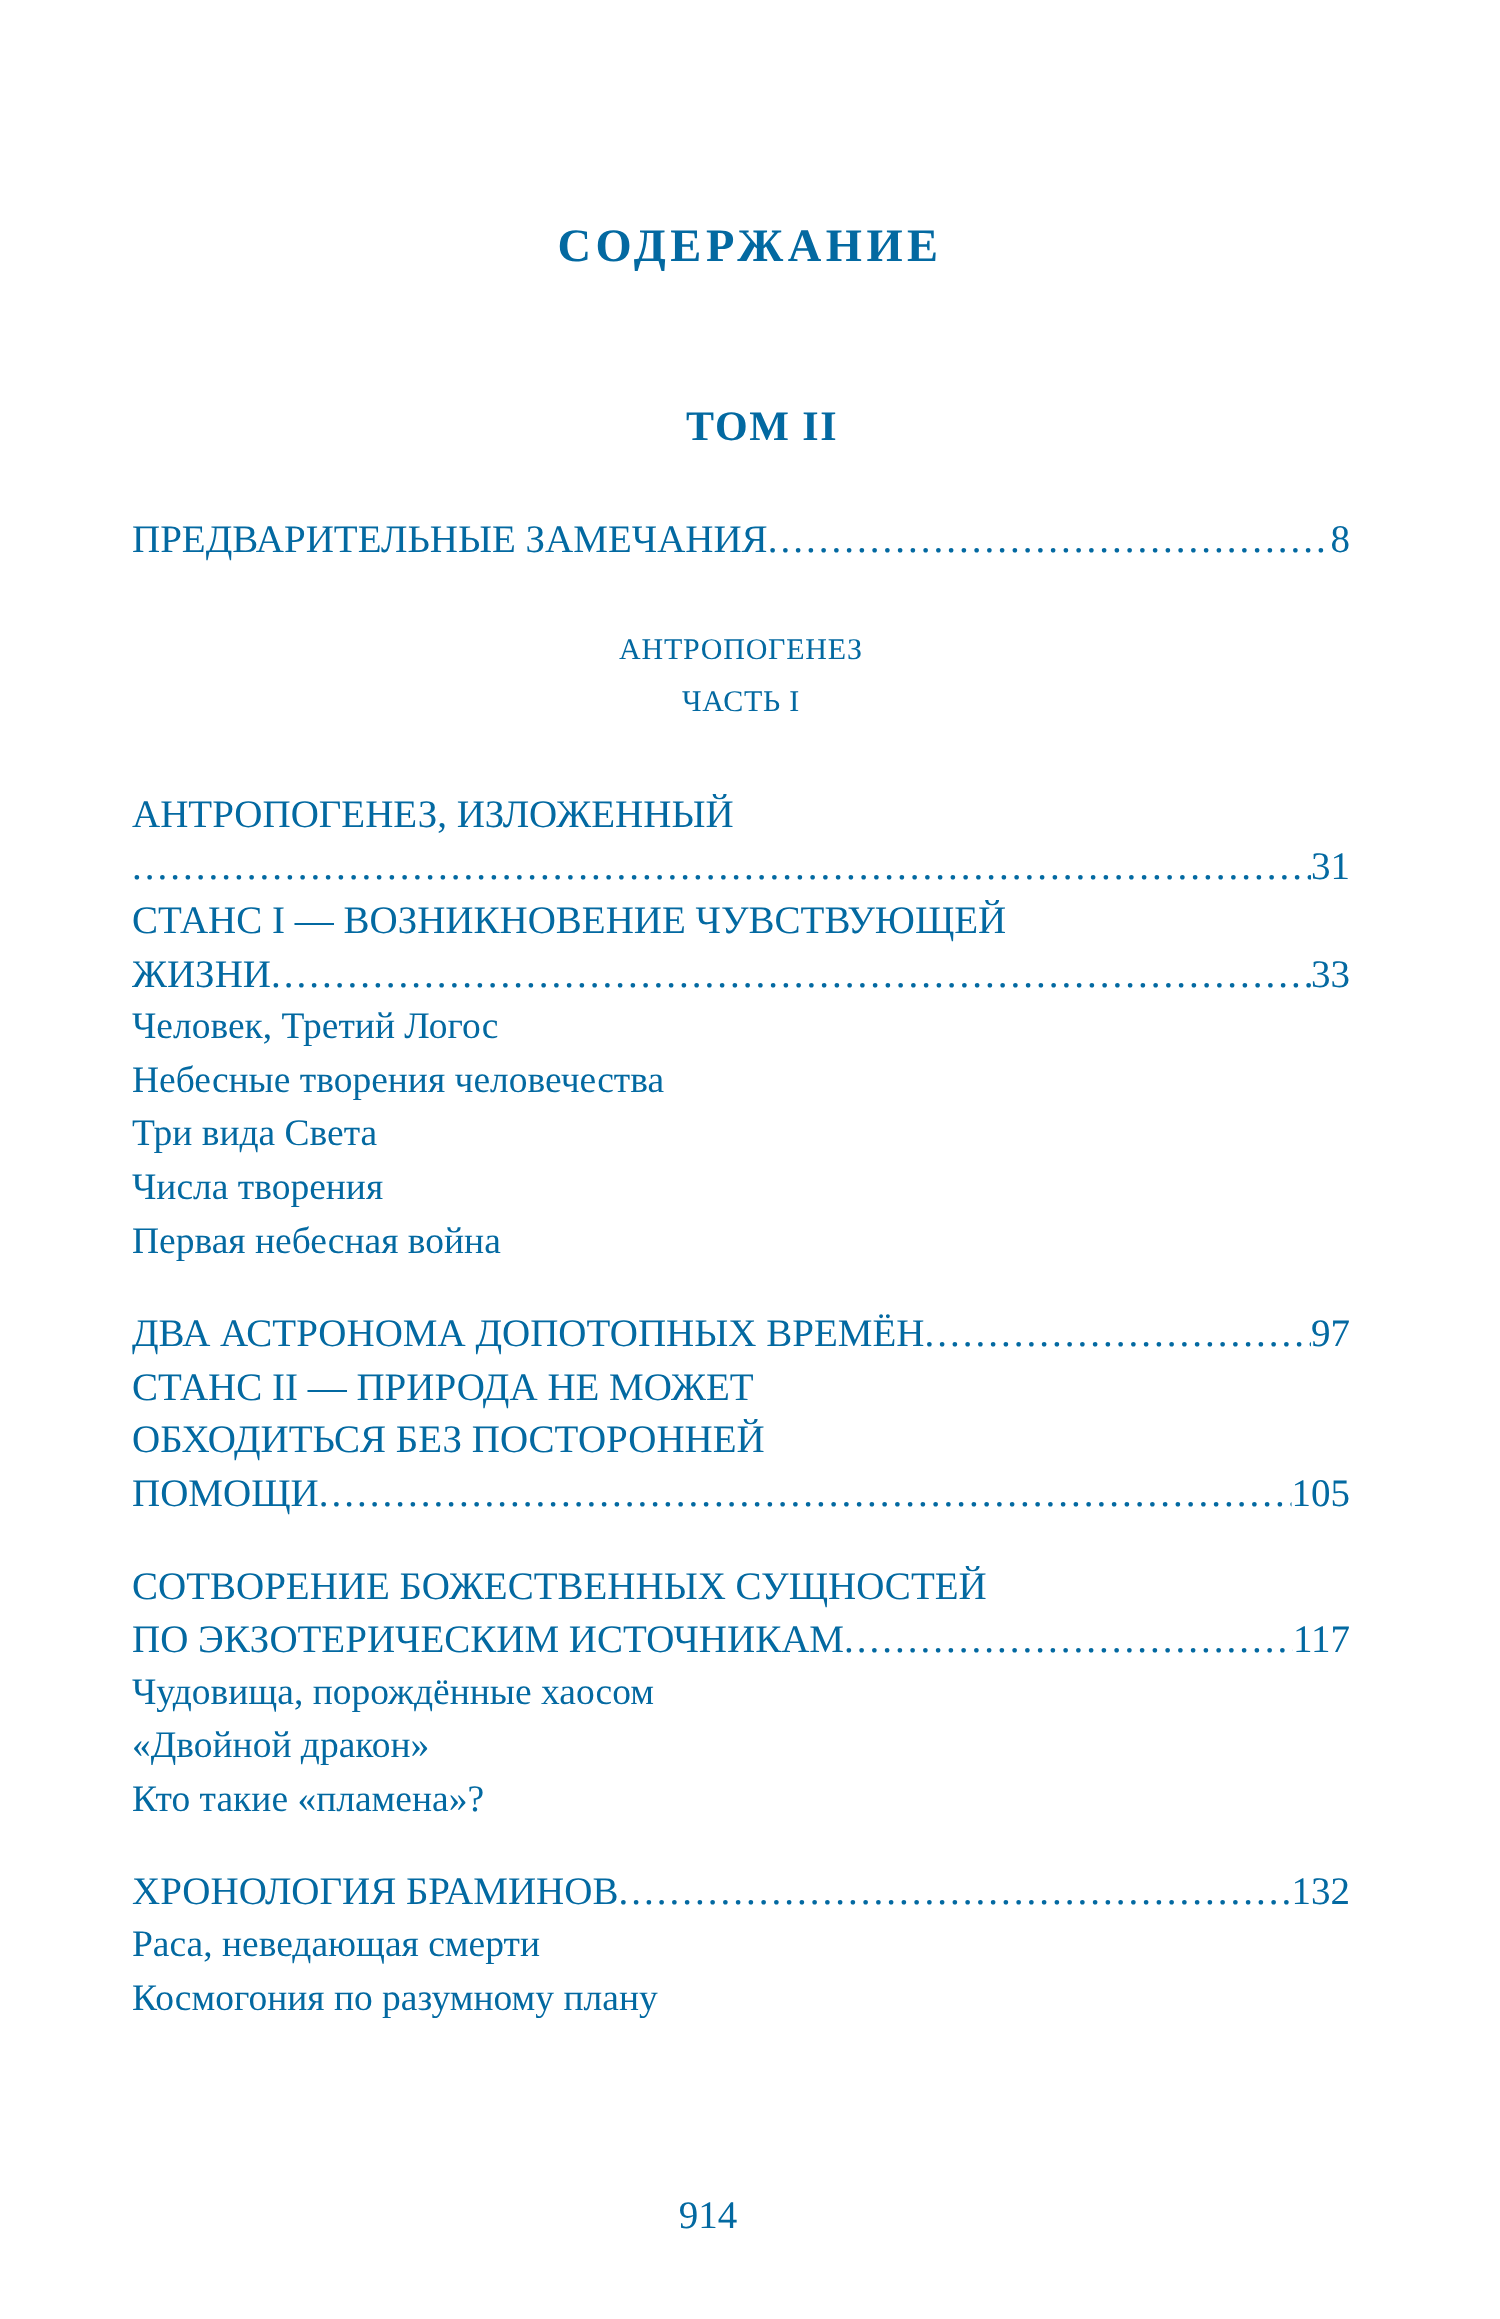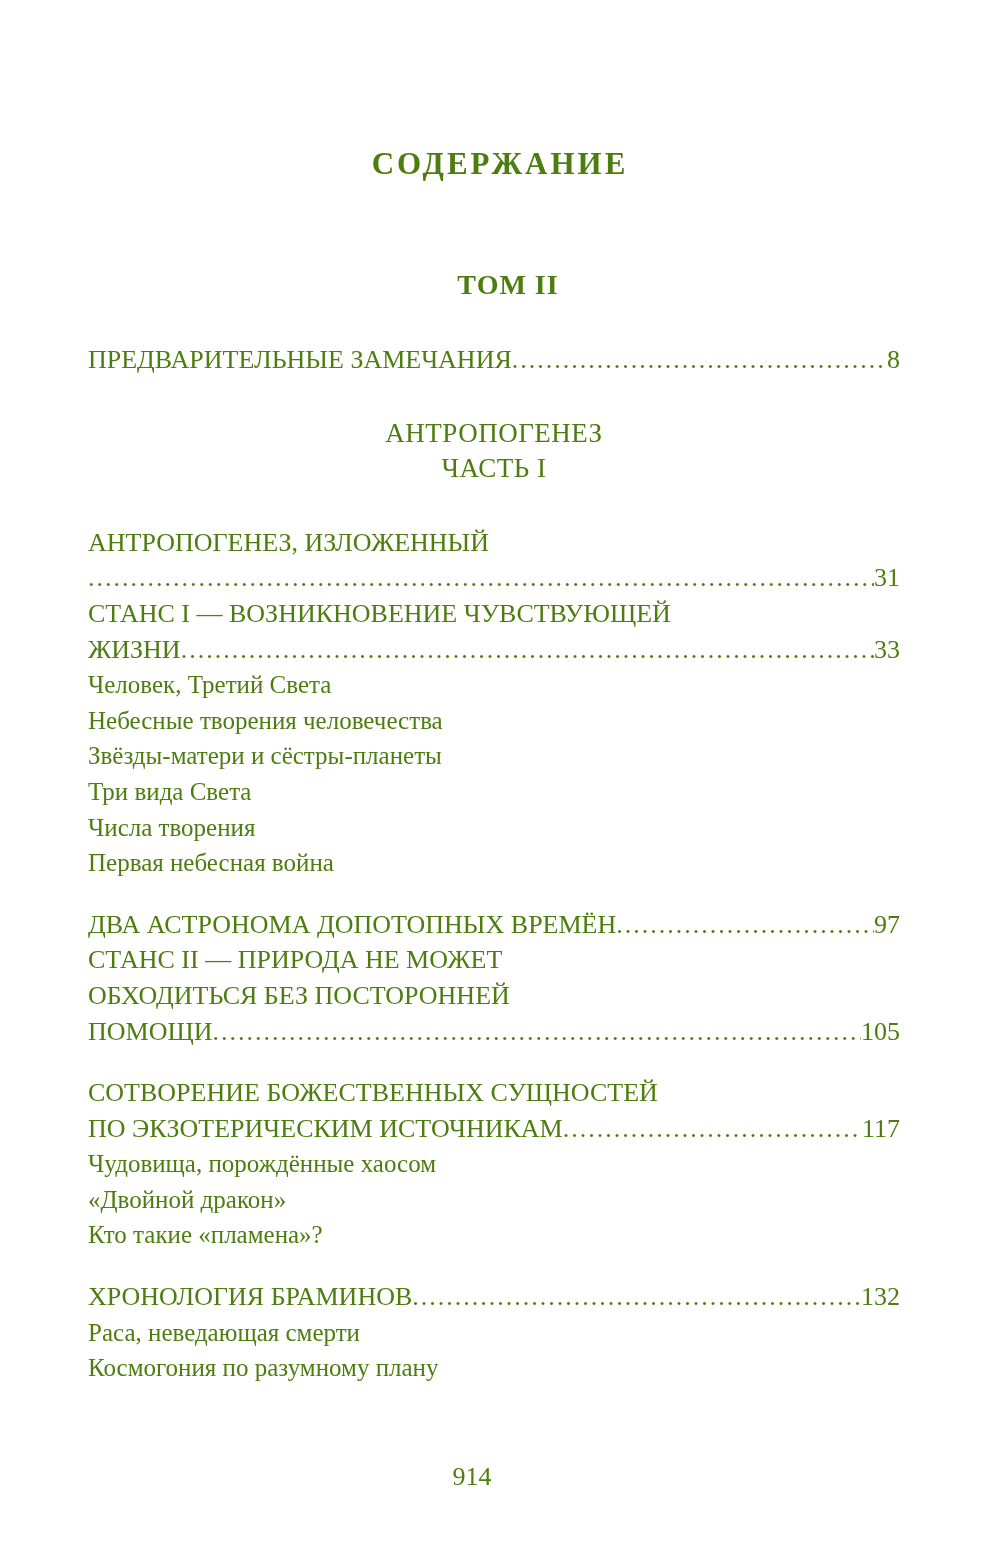--- a/index.html
+++ b/index.html
@@ -5,21 +5,21 @@
   html, body {
     margin: 0;
     padding: 0;
     background: #ffffff;
   }
   .page {
     position: relative;
     width: 1000px;
     height: 1546px;
     background: #ffffff;
-    color: #4d7c0f;
+    color: #0369a1;
     font-family: "Liberation Serif", "DejaVu Serif", serif;
     box-sizing: border-box;
     overflow: hidden;
   }
   .title {
     text-align: center;
     font-weight: bold;
     font-size: 31px;
     letter-spacing: 3px;
     padding-top: 146px;
@@ -43,21 +43,21 @@
     font-size: 26px;
     line-height: 35.6px;
     white-space: nowrap;
   }
   .toc-line.sub {
     font-size: 25px;
   }
   .toc-line.heading {
     display: block;
     text-align: center;
-    font-size: 27px;
+    font-size: 20px;
     letter-spacing: 0.5px;
   }
   .gap-md { margin-top: 26px; }
   .gap-lg { margin-top: 38px; }
   .toc-text { flex: 0 0 auto; }
   .leader {
     flex: 1 1 auto;
     overflow: hidden;
     white-space: nowrap;
     min-width: 0;
@@ -99,27 +99,24 @@
       </div>
       <div class="toc-line caps">
         <span class="toc-text">СТАНС I — ВОЗНИКНОВЕНИЕ ЧУВСТВУЮЩЕЙ</span>
       </div>
       <div class="toc-line caps">
         <span class="toc-text">ЖИЗНИ</span>
         <span class="leader"></span>
         <span class="pagenum">33</span>
       </div>
       <div class="toc-line sub">
-        <span class="toc-text">Человек, Третий Света</span>
+        <span class="toc-text">Человек, Третий Логос</span>
       </div>
       <div class="toc-line sub">
         <span class="toc-text">Небесные творения человечества</span>
-      </div>
-      <div class="toc-line sub">
-        <span class="toc-text">Звёзды-матери и сёстры-планеты</span>
       </div>
       <div class="toc-line sub">
         <span class="toc-text">Три вида Света</span>
       </div>
       <div class="toc-line sub">
         <span class="toc-text">Числа творения</span>
       </div>
       <div class="toc-line sub">
         <span class="toc-text">Первая небесная война</span>
       </div>

